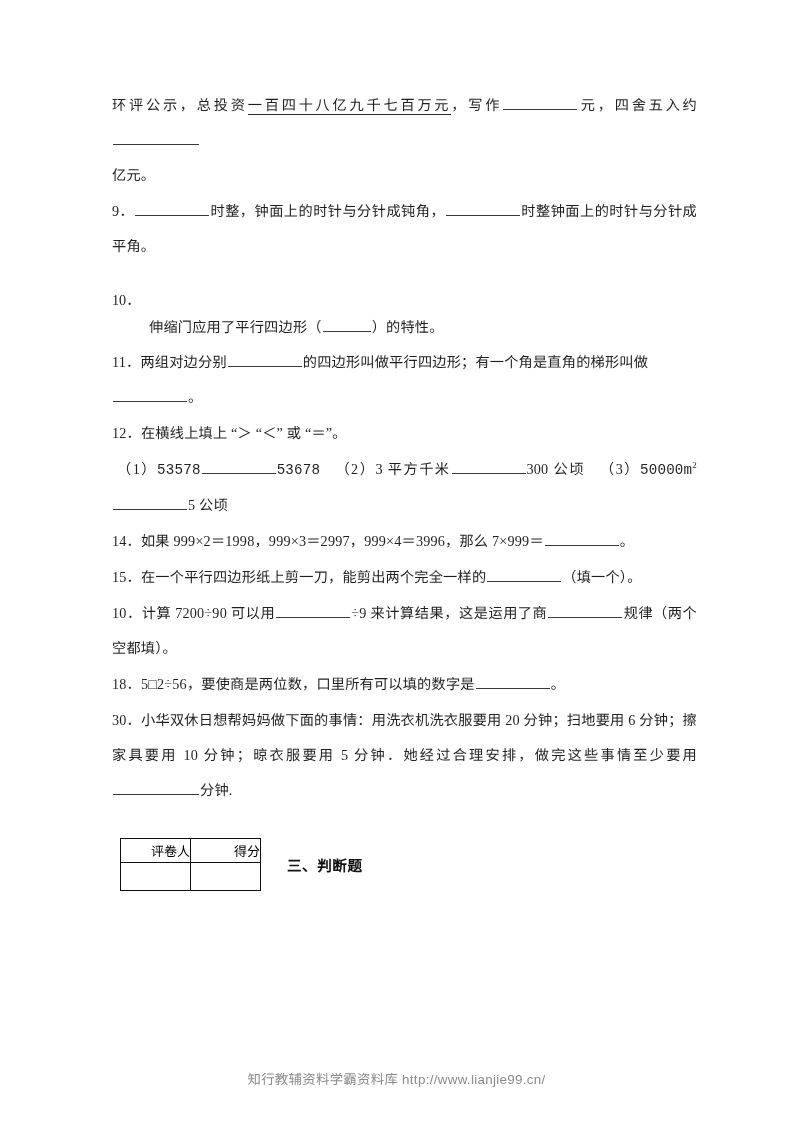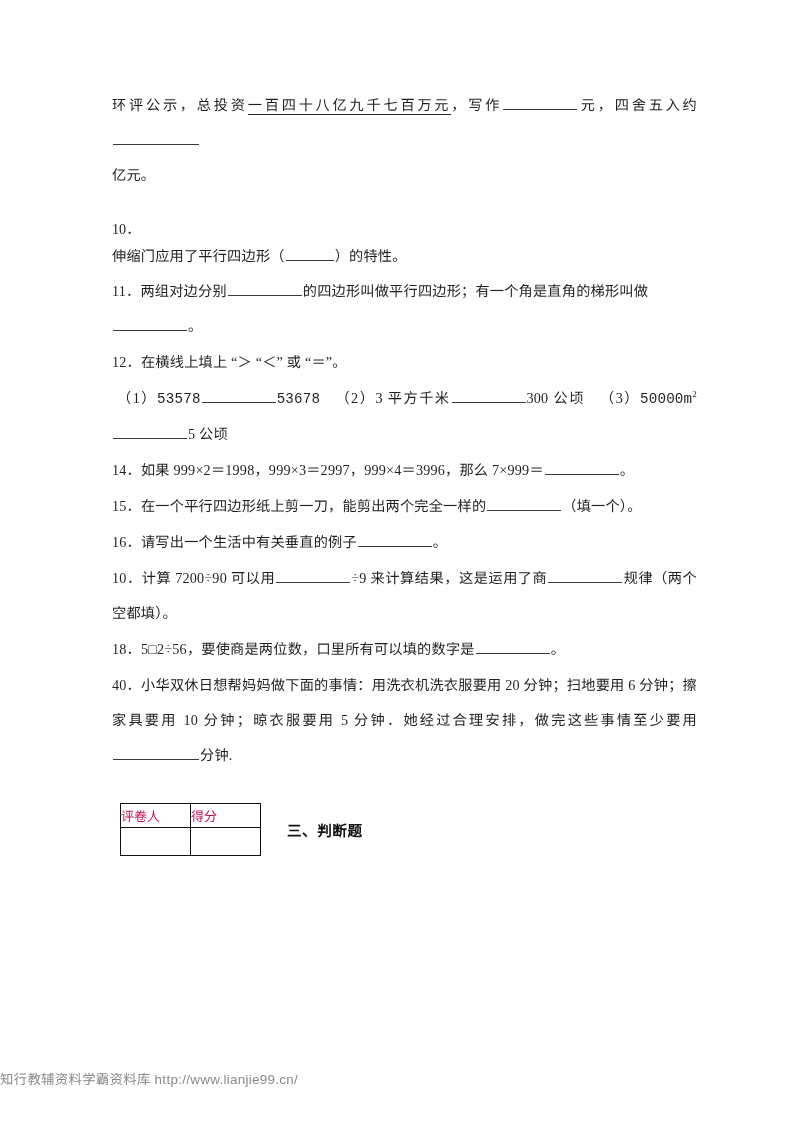--- a/index.html
+++ b/index.html
@@ -29,21 +29,21 @@
   
   .q {
     font-size: 14.2px;
     line-height: 35px;
     margin: 0 0 1px 0;
     text-align: justify;
     text-justify: inter-ideograph;
     letter-spacing: 0.2px;
     color: #1f1f1f;
   }
-  .q.tight { line-height: 34px; }
+  .q.tight { line-height: 34px; margin-left: 37px; }
 
   .num { white-space: nowrap; }
 
   
   .blank {
     display: inline-block;
     border-bottom: 1px solid #3a3a3a;
     vertical-align: baseline;
     height: 14px;
     margin: 0 1px;
@@ -94,57 +94,58 @@
     padding-left: 8px;
   }
   table.score-tbl {
     border-collapse: collapse;
     width: 141px;
   }
   table.score-tbl td {
     border: 1.6px solid #0f0f0f;
     width: 50%;
     height: 23px;
-    text-align: left;
+    text-align: right;
     font-size: 13px;
     font-family: "Liberation Serif", serif;
-    color: #be185d;
+    color: #000000;
     padding: 0;
   }
   table.score-tbl td.empty { height: 27px; }
   .sec-title {
     margin-left: 26px;
     font-size: 14.6px;
     font-weight: bold;
     letter-spacing: 0.5px;
     color: #111;
   }
 
   
   .footer {
     position: absolute;
     left: 0;
     top: 1068px;
     width: 793px;
-    text-align: left;
+    text-align: center;
     font-size: 13.4px;
     color: #8a8a8a;
     font-family: "Liberation Sans", sans-serif;
     letter-spacing: 0.3px;
   }
 </style>
 </head>
 <body>
 
 <div class="page">
 
   <p class="q"><span>环评公示，总投资</span><span class="uline">一百四十八亿九千七百万元</span><span>，写作</span><span class="blank b-lg"></span><span>元，四舍五入约</span><span class="blank b-xl"></span><br><span>亿元。</span></p>
 
 
 
+  <p class="q"><span class="num">9．</span><span class="blank b-lg"></span><span>时整，钟面上的时针与分针成钝角，</span><span class="blank b-lg"></span><span>时整钟面上的时针与分针成平角。</span></p>
 
   <div class="gate-row">
     <span class="num">10．</span>
     <span class="gate-img">
       <svg width="104" height="34" viewBox="0 0 104 34" aria-hidden="true">
         <defs>
           <pattern id="lat" width="9" height="34" patternUnits="userSpaceOnUse">
             <path d="M0 4 L9 30 M9 4 L0 30" stroke="#6b6b6b" stroke-width="1.6" fill="none"></path>
           </pattern>
           <linearGradient id="fade" x1="0" y1="0" x2="1" y2="0">
@@ -180,28 +181,27 @@
   <p class="q"><span class="num">11．</span><span>两组对边分别</span><span class="blank b-lg"></span><span>的四边形叫做平行四边形；有一个角是直角的梯形叫做</span><br><span class="blank b-lg"></span><span>。</span></p>
 
   <p class="q"><span class="num">12．</span><span>在横线上填上 “＞ “＜” 或 “＝”。</span></p>
   <p class="q">&nbsp;<span>（1）</span><span class="num-lat">53578</span><span class="blank b-lg"></span><span class="num-lat">53678</span>&nbsp;&nbsp;&nbsp;<span>（2）</span><span>3 平方千米</span><span class="blank b-lg"></span><span>300 公顷</span>&nbsp;&nbsp;&nbsp;<span>（3）</span><span class="num-lat">50000m</span><sup class="sq">2</sup><span class="blank b-lg"></span><span>5 公顷</span></p>
 
 
   <p class="q"><span class="num">14．</span><span>如果 999×2＝1998，999×3＝2997，999×4＝3996，那么 7×999＝</span><span class="blank b-lg"></span><span>。</span></p>
 
   <p class="q"><span class="num">15．</span><span>在一个平行四边形纸上剪一刀，能剪出两个完全一样的</span><span class="blank b-lg"></span><span>（填一个）。</span></p>
 
-  <p class="q"><span class="num">16．</span><span>请写出一个生活中有关垂直的例子</span><span class="blank b-lg"></span><span>。</span></p>
 
   <p class="q"><span class="num">10．</span><span>计算 7200÷90 可以用</span><span class="blank b-lg"></span><span>÷9 来计算结果，这是运用了商</span><span class="blank b-lg"></span><span>规律（两个空都填）。</span></p>
 
   <p class="q"><span class="num">18．</span><span>5□2÷56，要使商是两位数，口里所有可以填的数字是</span><span class="blank b-lg"></span><span>。</span></p>
 
 
-  <p class="q"><span class="num">40．</span><span>小华双休日想帮妈妈做下面的事情：用洗衣机洗衣服要用 20 分钟；扫地要用 6 分钟；擦家具要用 10 分钟；晾衣服要用 5 分钟．她经过合理安排，做完这些事情至少要用</span><span class="blank b-xl"></span><span>分钟.</span></p>
+  <p class="q"><span class="num">30．</span><span>小华双休日想帮妈妈做下面的事情：用洗衣机洗衣服要用 20 分钟；扫地要用 6 分钟；擦家具要用 10 分钟；晾衣服要用 5 分钟．她经过合理安排，做完这些事情至少要用</span><span class="blank b-xl"></span><span>分钟.</span></p>
 
   <div class="sec-block">
     <table class="score-tbl">
       <tbody>
           <tr>
         <td>评卷人</td>
         <td>得分</td>
       </tr>
       <tr>
         <td class="empty"></td>

